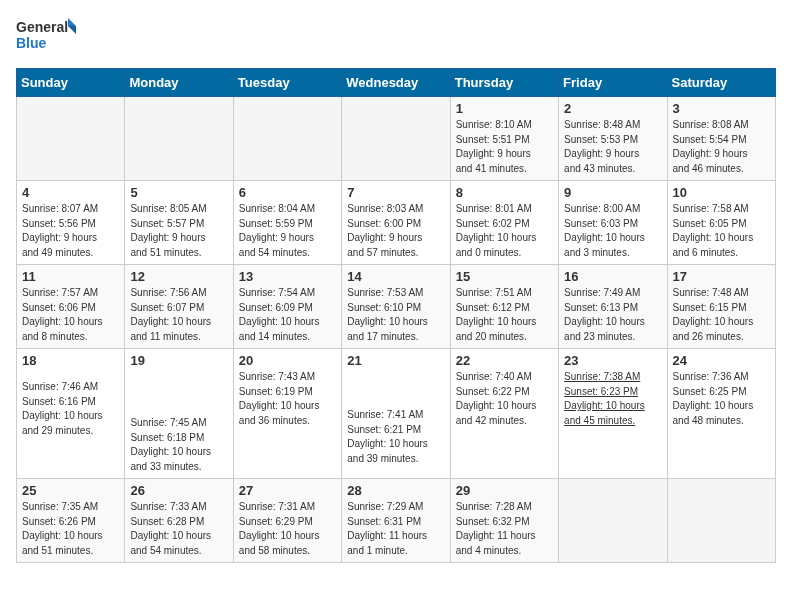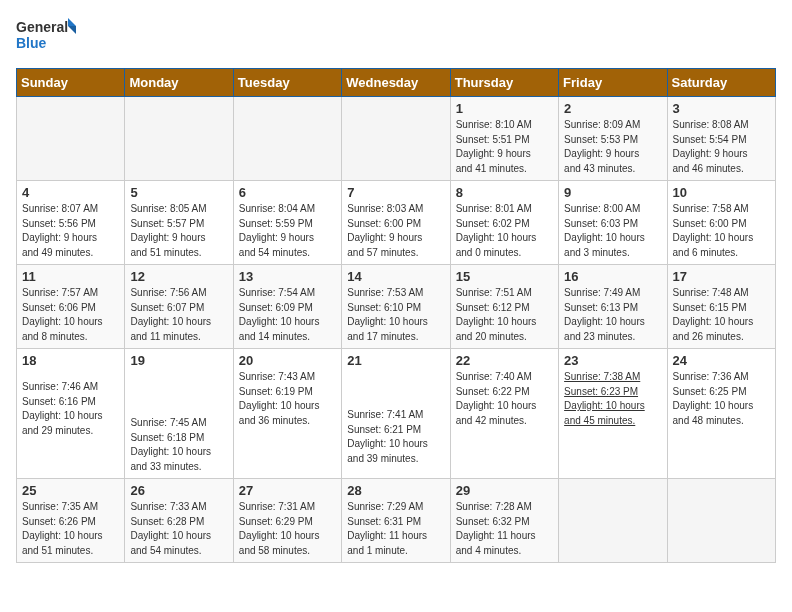--- a/index.html
+++ b/index.html
@@ -32,21 +32,21 @@
     .location {
       font-size: 15px;
       color: #555;
     }
     table {
       width: 100%;
       border-collapse: collapse;
       table-layout: fixed;
     }
     thead tr th {
-      background-color: #a16207;
+      background-color: #0369a1;
       color: #fff;
       font-size: 13px;
       font-weight: bold;
       padding: 6px 4px;
       text-align: left;
       border: 1px solid #1a5fa0;
       margin-left: 36px;
     }
     tbody tr td {
       border: 1px solid #ccc;
@@ -114,21 +114,21 @@
         <td class="empty-cell"></td>
         <td>
           <span class="day-number">1</span>
           <div class="day-info" style="white-space: pre-line;">Sunrise: 8:10 AM
 Sunset: 5:51 PM
 Daylight: 9 hours
 and 41 minutes.</div>
         </td>
         <td>
           <span class="day-number">2</span>
-          <div class="day-info" style="white-space: pre-line;">Sunrise: 8:09 AM
+          <div class="day-info" style="white-space: pre-line;">Sunrise: 8:48 AM
 Sunset: 5:53 PM
 Daylight: 9 hours
 and 43 minutes.</div>
         </td>
         <td>
           <span class="day-number">3</span>
           <div class="day-info" style="white-space: pre-line;">Sunrise: 8:08 AM
 Sunset: 5:54 PM
 Daylight: 9 hours
 and 46 minutes.</div>
@@ -173,21 +173,21 @@
         <td>
           <span class="day-number">9</span>
           <div class="day-info" style="white-space: pre-line;">Sunrise: 8:00 AM
 Sunset: 6:03 PM
 Daylight: 10 hours
 and 3 minutes.</div>
         </td>
         <td>
           <span class="day-number">10</span>
           <div class="day-info" style="white-space: pre-line;">Sunrise: 7:58 AM
-Sunset: 6:00 PM
+Sunset: 6:05 PM
 Daylight: 10 hours
 and 6 minutes.</div>
         </td>
       </tr>
       <tr>
         <td>
           <span class="day-number">11</span>
           <div class="day-info" style="white-space: pre-line;">Sunrise: 7:57 AM
 Sunset: 6:06 PM
 Daylight: 10 hours

